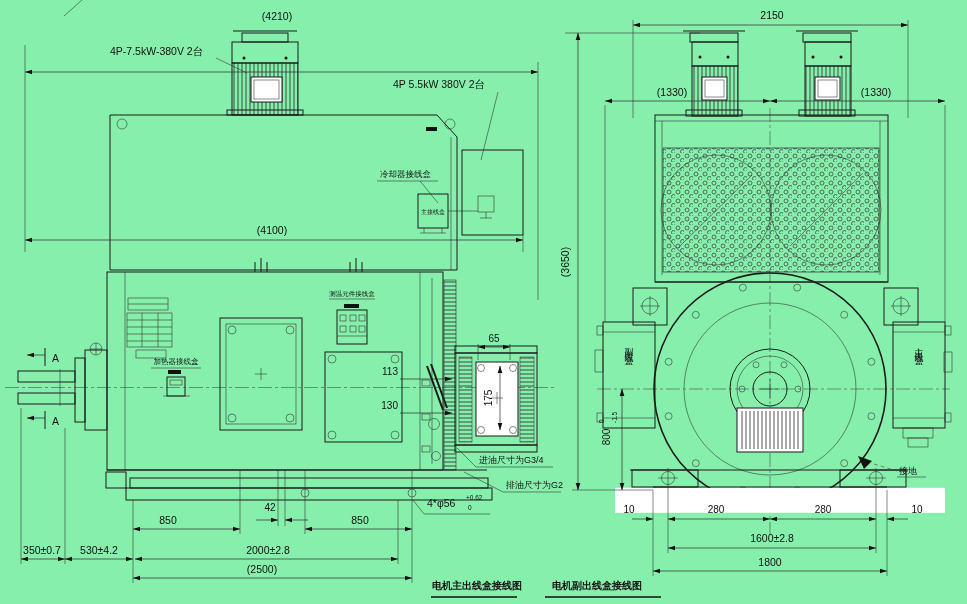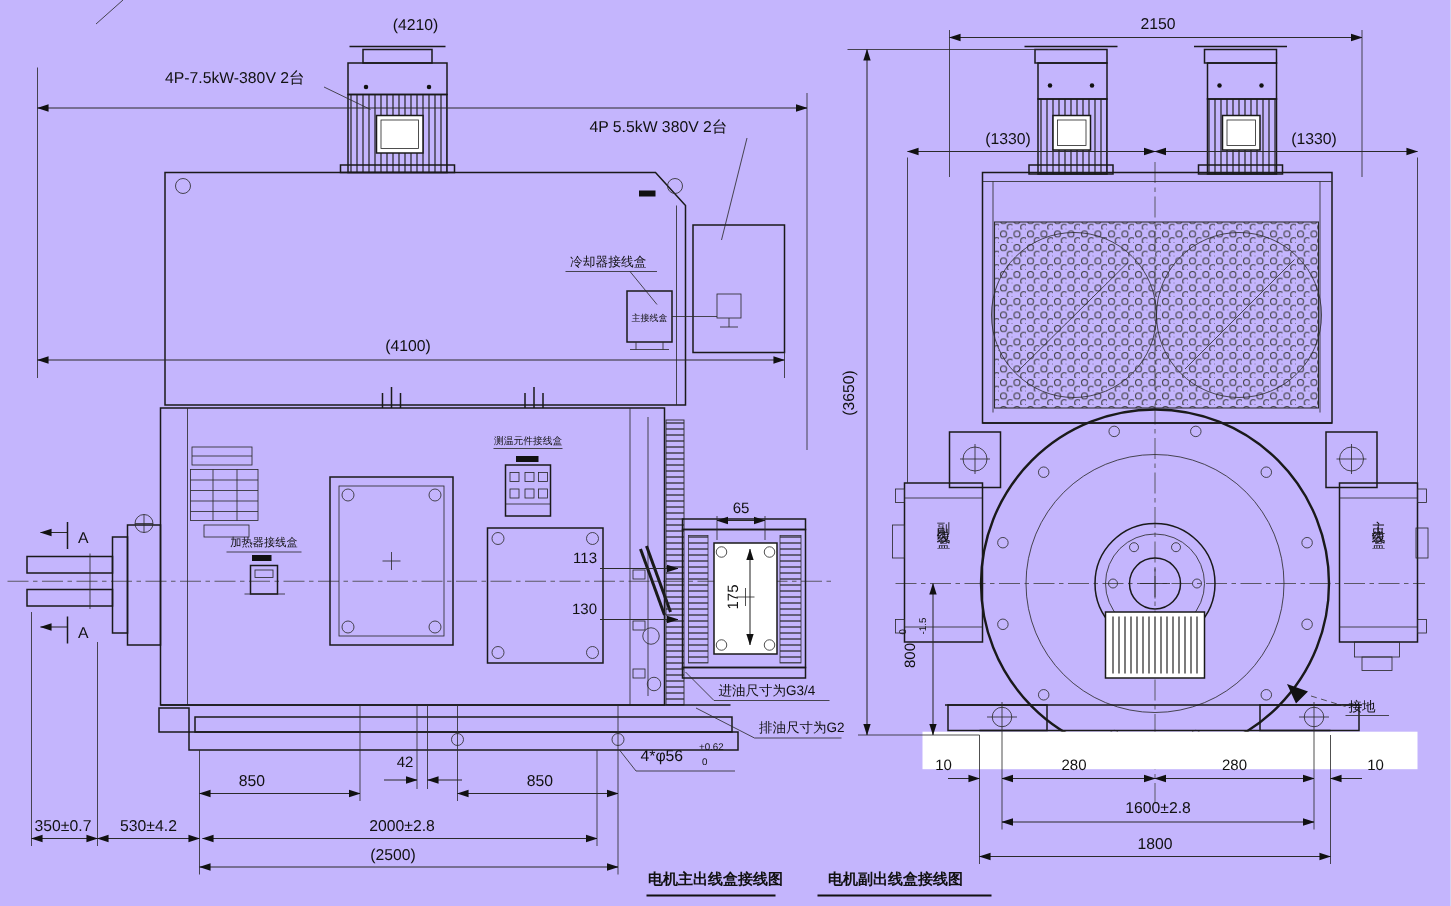--- a/index.html
+++ b/index.html
@@ -1,16 +1,16 @@
 <!DOCTYPE html>
 <html><head>
 <meta charset="utf-8">
 <style>
   html,body{margin:0;padding:0;background:#e8e8e8;}
-  #stage{width:967px;height:604px;background:#c4b5fd;position:relative;margin:0 auto;
+  #stage{width:967px;height:604px;background:#86efac;position:relative;margin:0 auto;
          font-family:"Liberation Sans","DejaVu Sans",sans-serif;}
   svg{display:block;}
   text{fill:#111;font-family:"Liberation Sans","DejaVu Sans",sans-serif;}
   .ml{fill:none;stroke:#1a1a1a;stroke-width:1.0;}
   .tl{fill:none;stroke:#2a2a2a;stroke-width:0.55;}
   .dim{fill:none;stroke:#2a2a2a;stroke-width:0.7;}
   .cl{fill:none;stroke:#444;stroke-width:0.55;stroke-dasharray:14 3 3 3;}
   .dash{fill:none;stroke:#444;stroke-width:0.6;stroke-dasharray:4 3;}
   .dtext{font-size:10.5px;}
   .stext{font-size:10px;}

